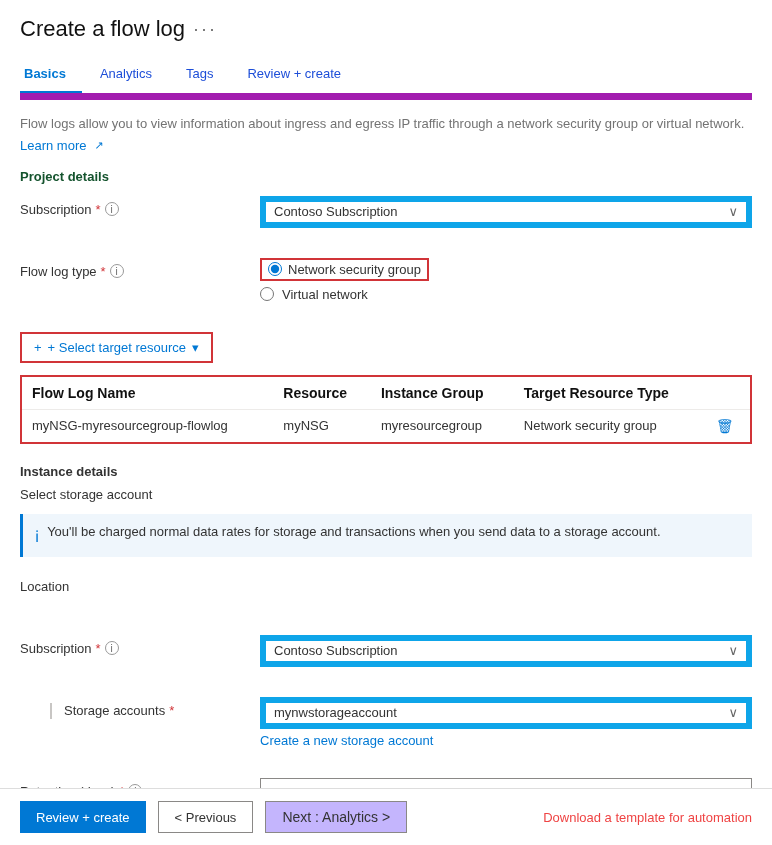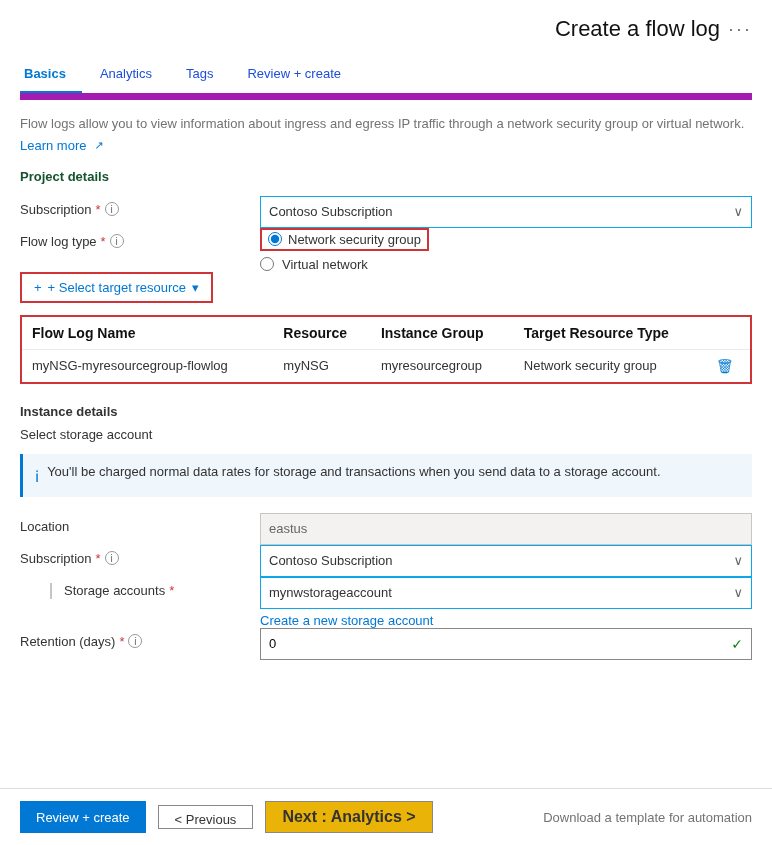--- a/index.html
+++ b/index.html
@@ -15,21 +15,20 @@
       padding: 16px 20px 0 20px;
     }
     .page-title {
       font-size: 22px;
       font-weight: 300;
       color: #111;
       display: flex;
       align-items: center;
       gap: 8px;
       margin-bottom: 16px;
-      justify-content: flex-end;
     }
     .page-title-ellipsis {
       font-size: 18px;
       color: #666;
       letter-spacing: 2px;
     }
     
     .tabs {
       display: flex;
       border-bottom: 7px solid #a21caf;
@@ -72,21 +71,21 @@
     .section-header {
       font-size: 13px;
       font-weight: 600;
       color: #14532d;
       margin-bottom: 12px;
     }
     
     .form-row {
       display: flex;
       align-items: flex-start;
-      margin-bottom: 0;
+      margin-bottom: 30px;
       min-height: 32px;
     }
     .form-label {
       width: 240px;
       min-width: 240px;
       font-size: 13px;
       color: #333;
       padding-top: 6px;
       display: flex;
       align-items: center;
@@ -109,21 +108,21 @@
       font-style: normal;
       font-size: 10px;
     }
     .form-control {
       flex: 1;
     }
     
     .select-box {
       width: 100%;
       height: 32px;
-      border: 1px solid #0ea5e9;
+      border: 6px solid #0ea5e9;
       background: #fff;
       padding: 0 8px;
       font-size: 13px;
       color: #333;
       display: flex;
       align-items: center;
       justify-content: space-between;
       cursor: pointer;
     }
     .select-box .chevron {
@@ -275,34 +274,33 @@
       cursor: pointer;
       height: 32px;
     }
     .btn-default {
       background: #fff;
       color: #333;
       border: 1px solid #8a8886;
       padding: 6px 16px;
       font-size: 13px;
       cursor: pointer;
-      height: 24px;
+      height: 32px;
     }
     .btn-default-blue {
-      background: #eab308;
+      background: #c4b5fd;
       color: #333;
       border: 1px solid #8a8886;
       padding: 6px 16px;
-      font-size: 16px;
-      cursor: pointer;
-      height: 32px;
-      font-weight: bold;
+      font-size: 14px;
+      cursor: pointer;
+      height: 32px;
     }
     .download-link {
-      color: #737373;
+      color: #ef4444;
       text-decoration: none;
       font-size: 13px;
       margin-left: auto;
     }
     .main-content {
       padding-bottom: 70px;
     }
   </style>
 </head>
 <body>
@@ -402,25 +400,20 @@
 
     <div class="info-banner">
       <span class="info-banner-icon">ℹ</span>
       <span>You'll be charged normal data rates for storage and transactions when you send data to a storage account.</span>
     </div>
 
     <div class="form-row">
       <div class="form-label">
         <span>Location</span>
       </div>
-      <div class="form-control">
-        <div class="input-disabled">
-          <span>eastus</span>
-        </div>
-      </div>
     </div>
 
     <div class="form-row">
       <div class="form-label">
         <span>Subscription</span>
         <span class="required-star">*</span>
         <span class="info-icon">i</span>
       </div>
       <div class="form-control">
         <div class="select-box">

